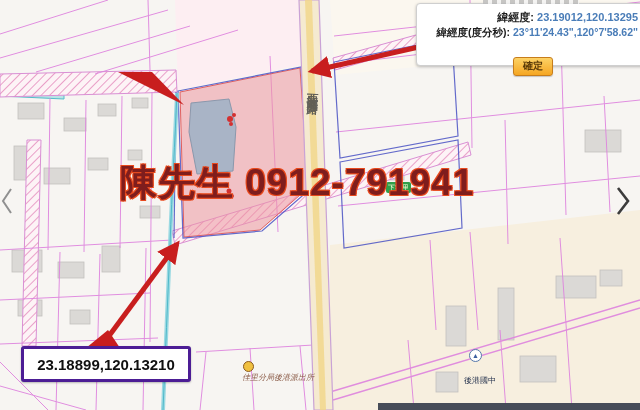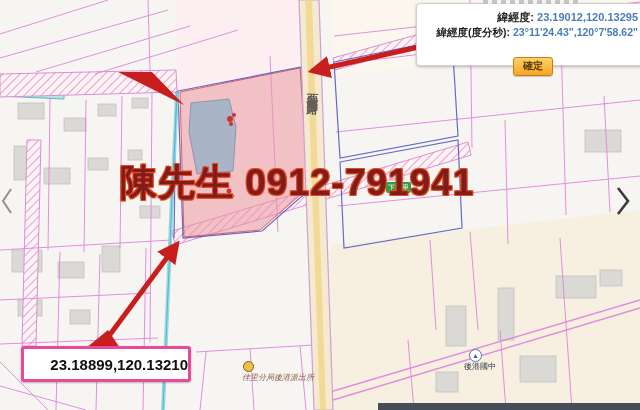--- a/index.html
+++ b/index.html
@@ -9,23 +9,23 @@
   }
   .abs{position:absolute;}
   svg{display:block;}
 
   
   .left-rail{left:0;top:0;width:13px;height:410px;background:#eaeaea;border-right:1px solid #dcdcdc;}
   .chev{cursor:pointer;}
 
   
   .callout{
-    background:#ffffff;border:3px solid #ec4899;border-radius:3px;
+    background:#ffffff;border:3px solid #4c1d95;border-radius:3px;
     color:#101010;font-weight:bold;font-size:15px;letter-spacing:0px;
-    display:flex;align-items:center;justify-content:flex-end;
+    display:flex;align-items:center;justify-content:center;
     box-shadow:0 1px 2px rgba(0,0,0,.25);white-space:nowrap;
   }
   .callout-1{left:19px;top:44px;width:164px;height:30px;}
   .callout-2{left:21px;top:346px;width:164px;height:30px;}
 
   
   .watermark{
     left:120px;top:158px;width:420px;
     font-size:37px;font-weight:bold;letter-spacing:1px;white-space:nowrap;
     color:#7f1d1d;
@@ -37,21 +37,21 @@
   .road-label{
     left:303px;top:84px;height:122px;
     writing-mode:vertical-rl;text-orientation:upright;
     font-size:11.5px;color:#4a4a4a;letter-spacing:2px;
     transform:rotate(2deg);z-index:6;font-weight:bold;opacity:.85;
   }
 
   
   .poi-label{font-size:8px;white-space:nowrap;z-index:6;text-align:center;}
   .police-label{left:220px;top:372px;width:116px;color:#8a5a46;font-style:italic;}
-  .school-label{left:450px;top:361px;width:60px;color:#27344f;}
+  .school-label{left:450px;top:375px;width:60px;color:#27344f;}
   .village-tag{
     left:386px;top:182px;width:25px;height:11px;background:#2f9e49;border-radius:2px;
     color:#ffffd8;font-size:7px;line-height:11px;text-align:center;z-index:6;
   }
   .poi-icon{z-index:6;}
   .police-icon{
     left:243px;top:361px;width:9px;height:9px;border-radius:50%;
     background:#f0c040;border:1px solid #8a5a20;
   }
   .school-icon{

